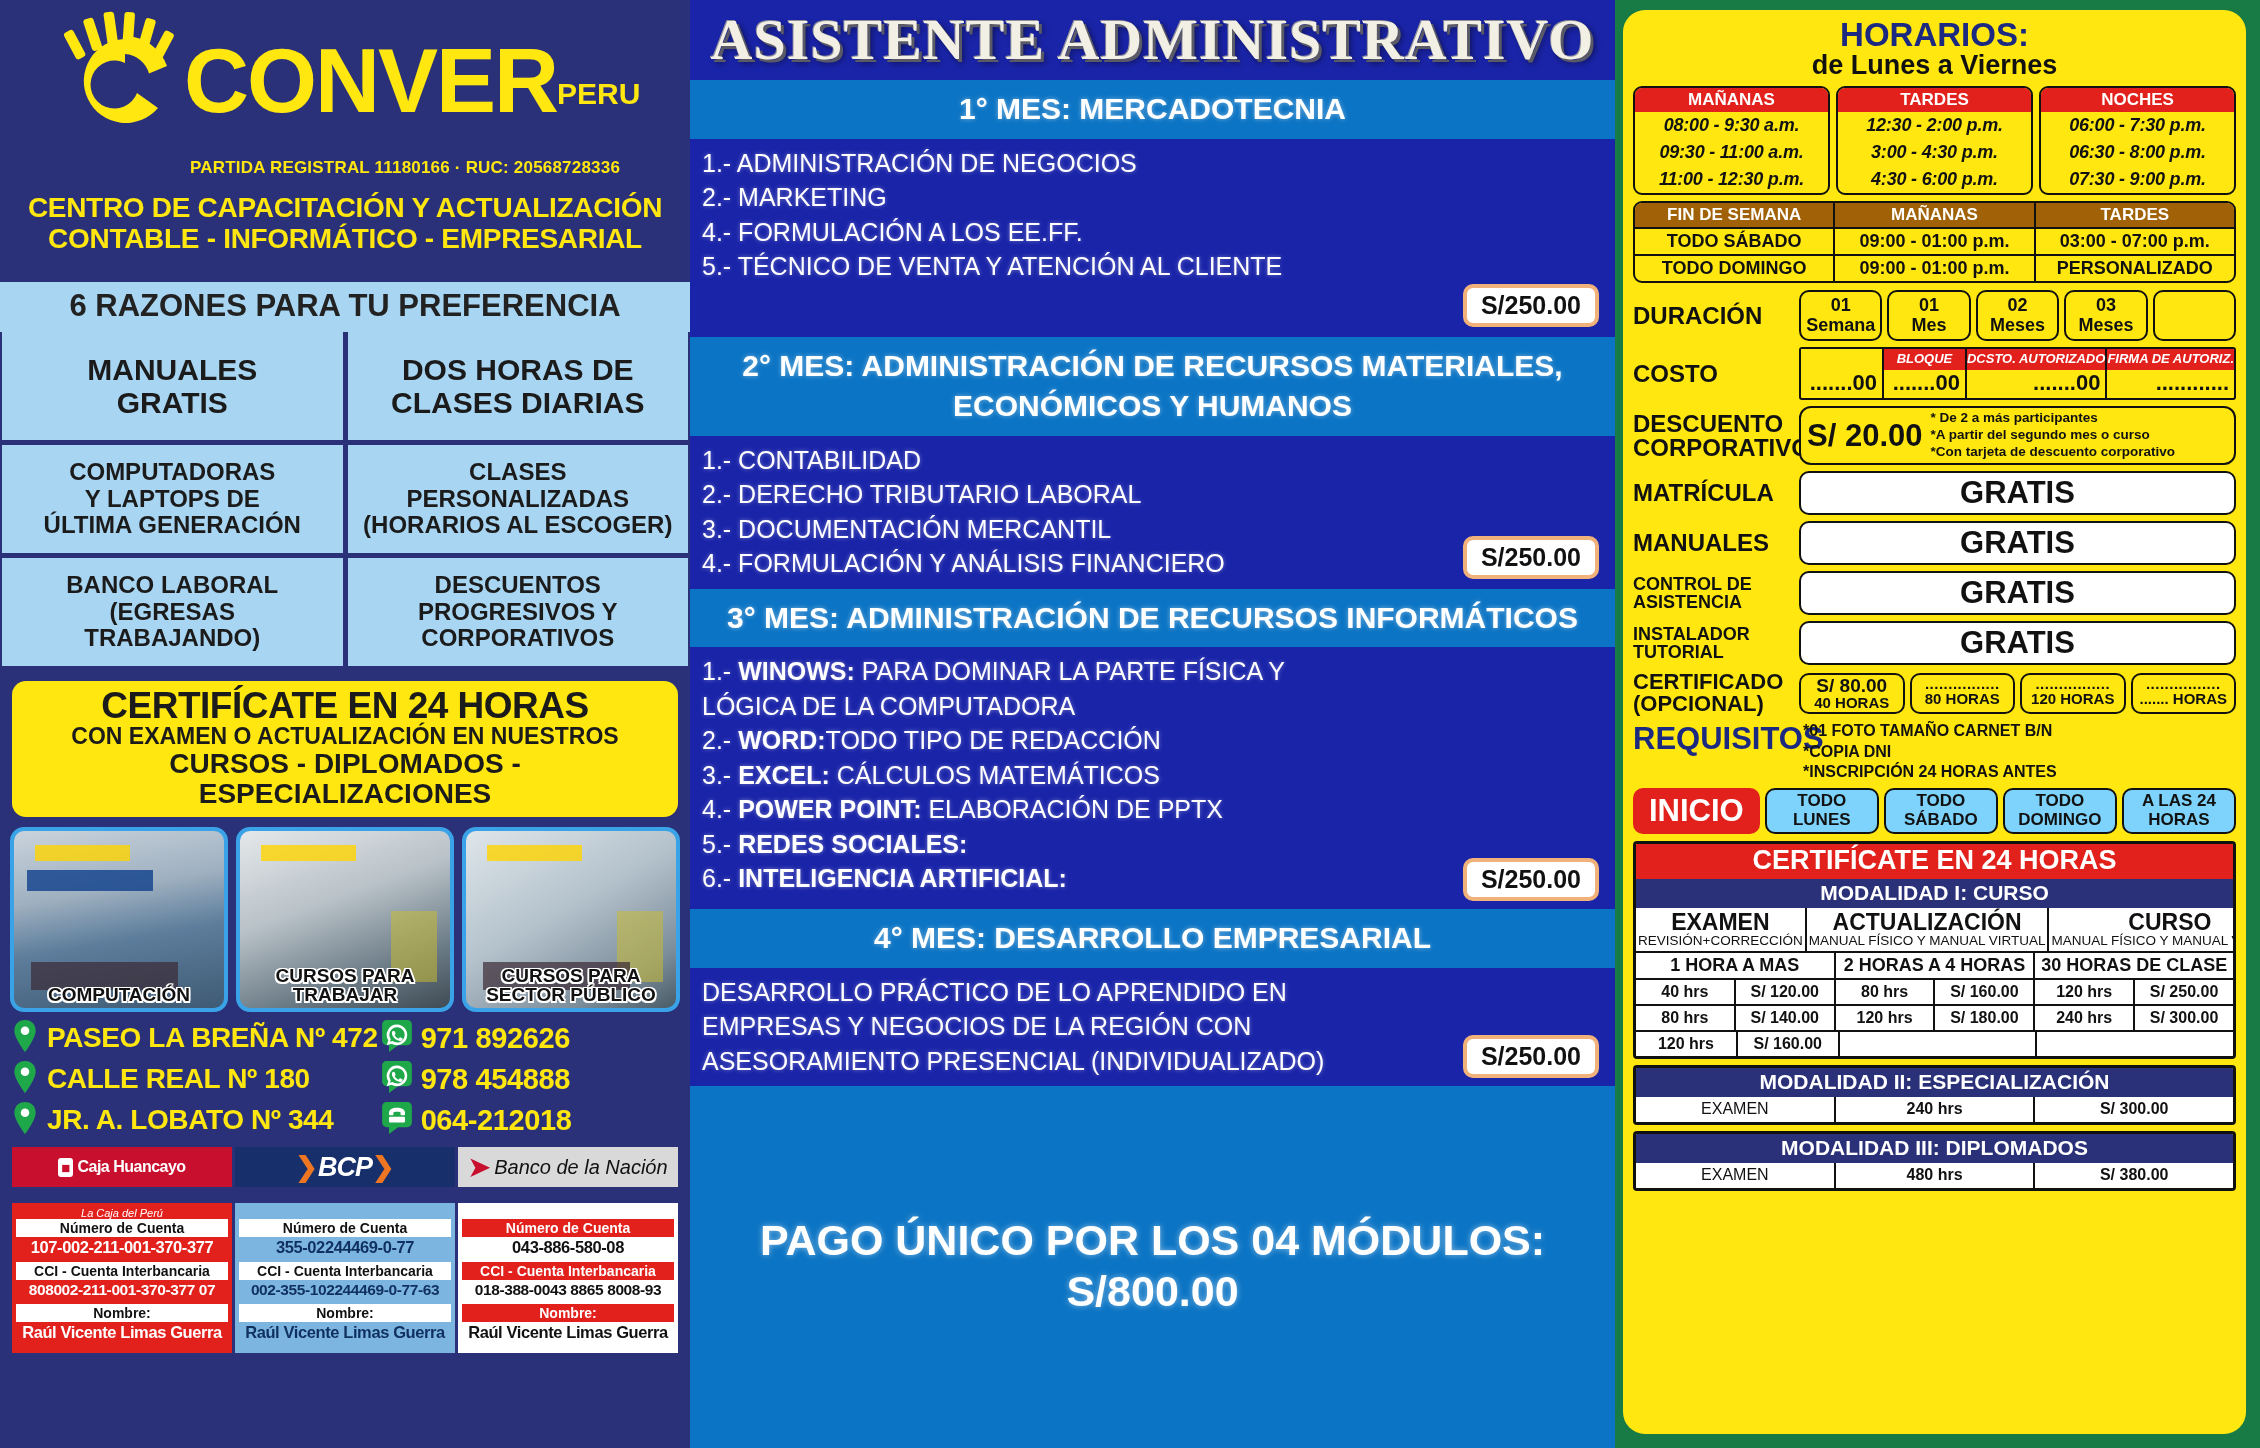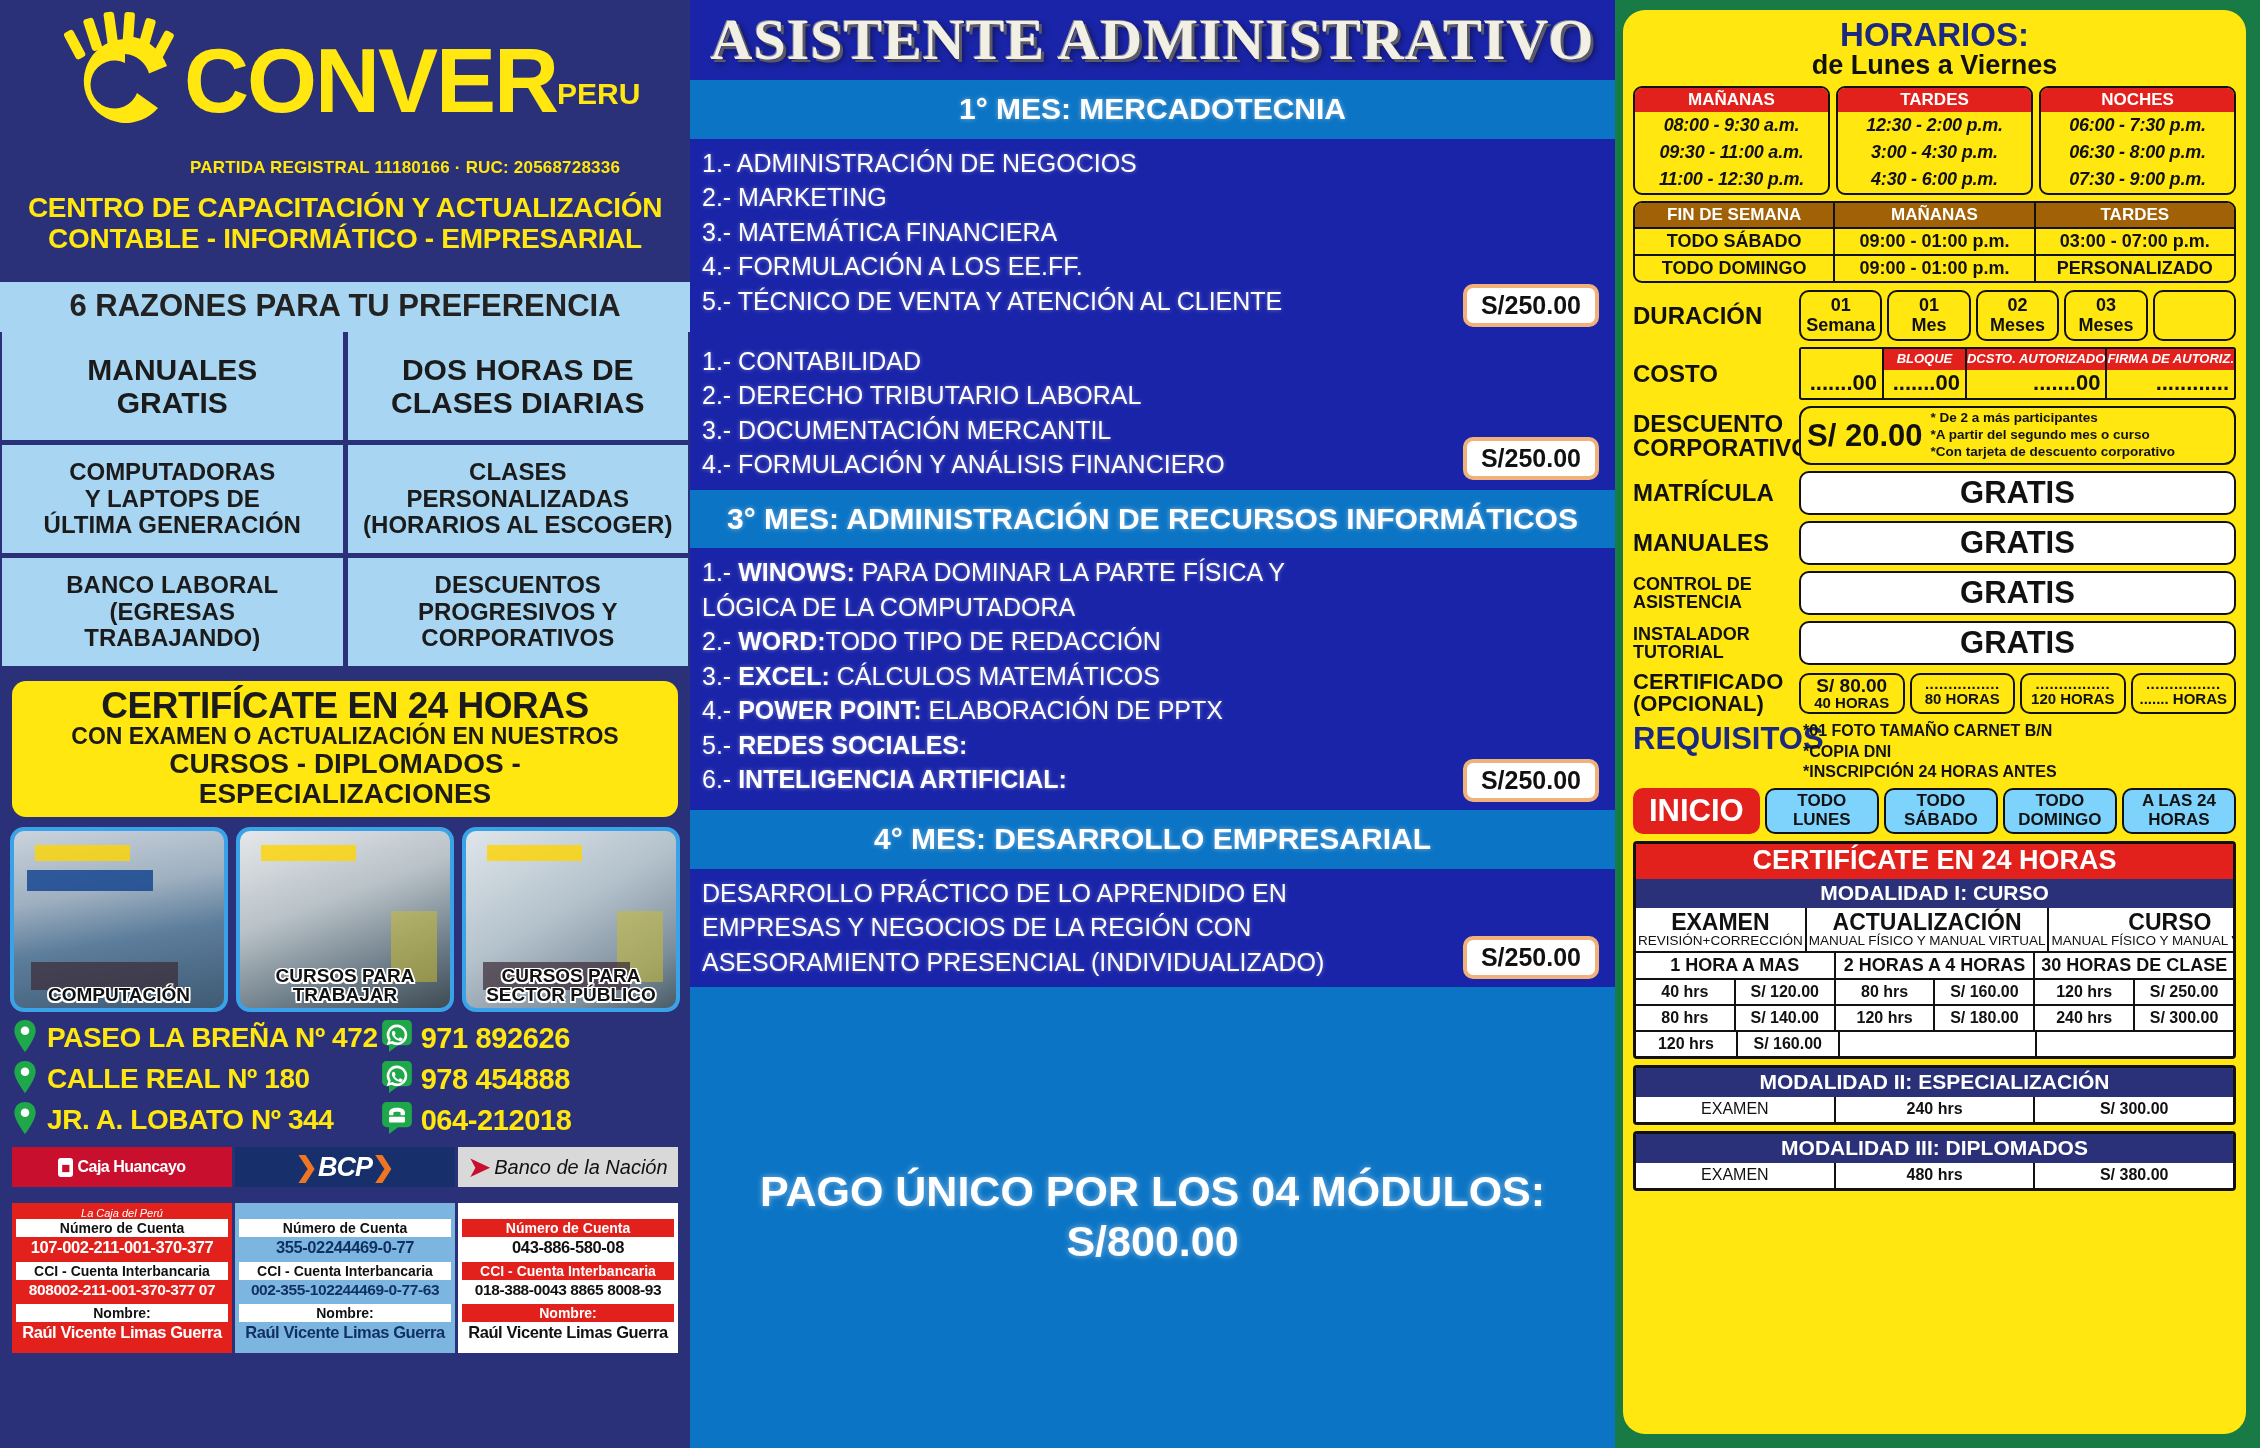--- a/index.html
+++ b/index.html
@@ -440,26 +440,26 @@
 
   <div class="col-center">
     <div class="course-title">
       <span>ASISTENTE ADMINISTRATIVO</span>
     </div>
 
     <div class="mes-head">1° MES: MERCADOTECNIA</div>
     <div class="mes-body" style="min-height:198px">
       <div class="li">1.- ADMINISTRACIÓN DE NEGOCIOS</div>
       <div class="li">2.- MARKETING</div>
-      <div class="li">3.- MATEMÁTICA FINANCIERA</div>
       <div class="li">4.- FORMULACIÓN A LOS EE.FF.</div>
       <div class="li">5.- TÉCNICO DE VENTA Y ATENCIÓN AL CLIENTE</div>
       <div class="price-tag" style="bottom:10px">S/250.00</div>
     </div>
 
+    <div class="mes-head">2° MES: ADMINISTRACIÓN DE RECURSOS MATERIALES, ECONÓMICOS Y HUMANOS</div>
     <div class="mes-body" style="min-height:152px">
       <div class="li">1.- CONTABILIDAD</div>
       <div class="li">2.- DERECHO TRIBUTARIO LABORAL</div>
       <div class="li">3.- DOCUMENTACIÓN MERCANTIL</div>
       <div class="li">4.- FORMULACIÓN Y ANÁLISIS FINANCIERO</div>
       <div class="price-tag" style="bottom:10px">S/250.00</div>
     </div>
 
     <div class="mes-head">3° MES: ADMINISTRACIÓN DE RECURSOS INFORMÁTICOS</div>
     <div class="mes-body" style="min-height:262px">

